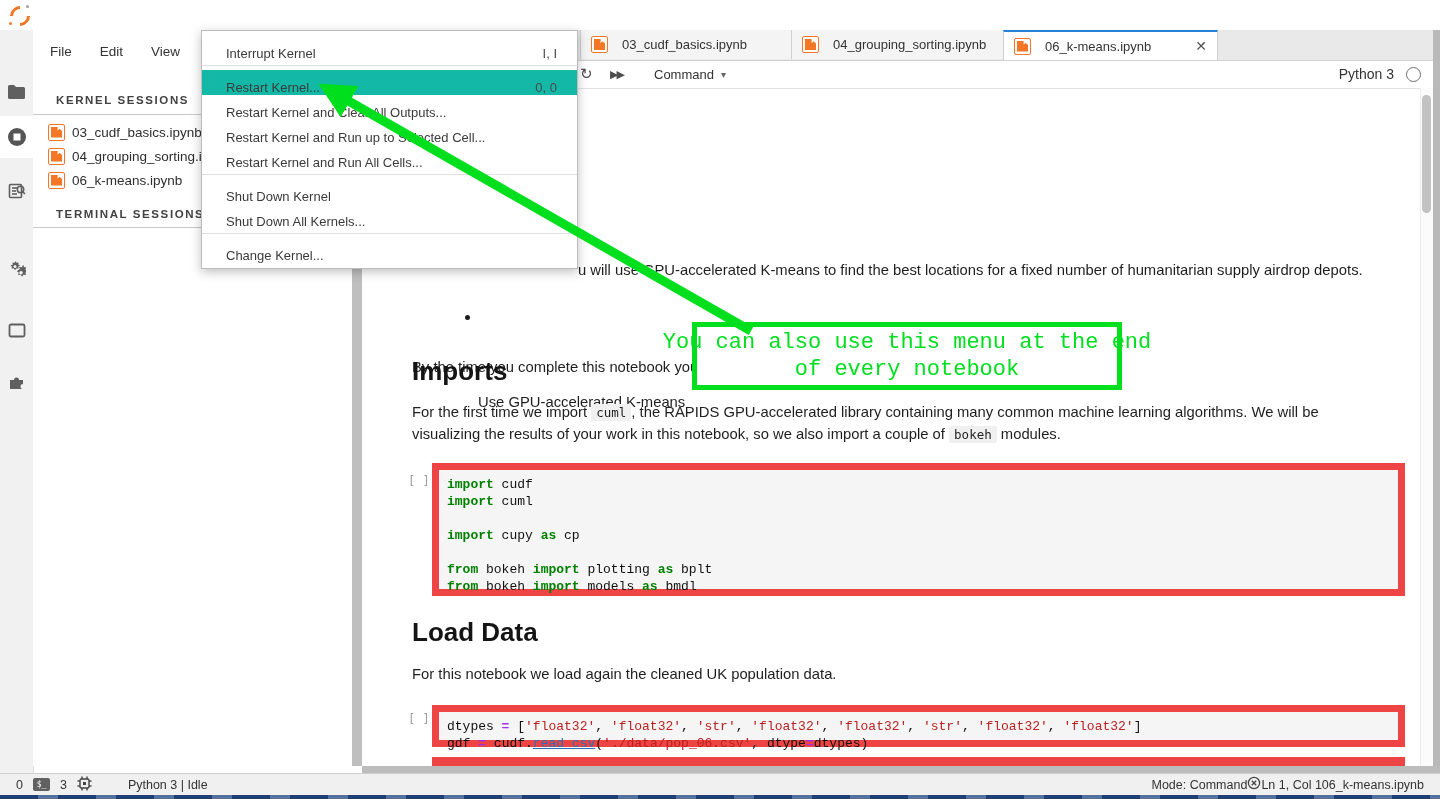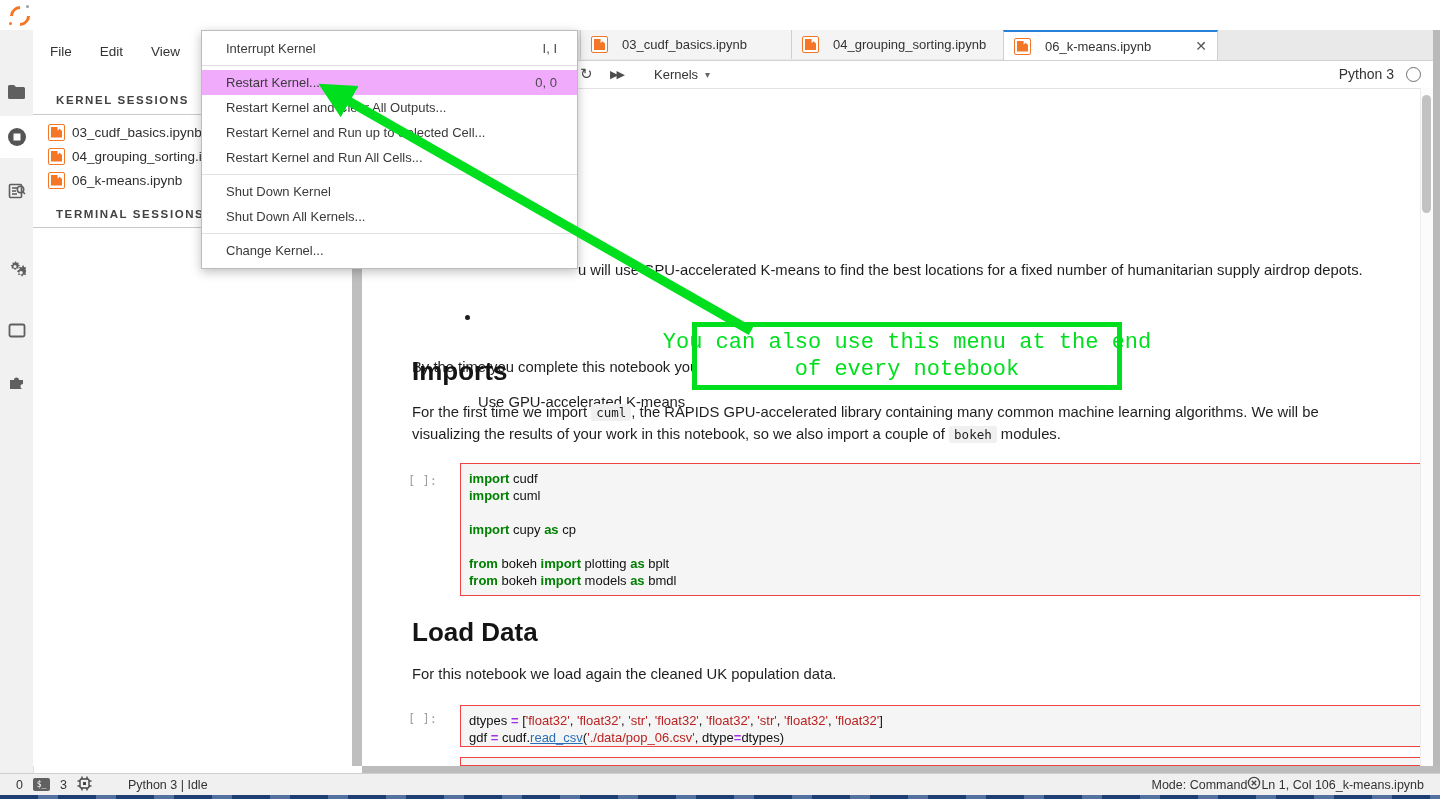--- a/index.html
+++ b/index.html
@@ -26,46 +26,46 @@
   .panel-rule{position:absolute;left:0;width:320px;height:1px;background:#c9c9c9;}
   #kernel-session-list{position:absolute;left:0;top:90px;width:320px;}
   .session-item{height:24px;display:flex;align-items:center;padding-left:15px;font-size:13.5px;color:#2e2e2e;white-space:nowrap;}
   .nb-icon{width:15px;height:15px;border:1.5px solid #f37726;border-radius:2px;background:#fff;
     margin-right:7px;flex:0 0 auto;position:relative;}
   .nb-icon::after{content:"";position:absolute;left:2px;top:2px;right:2px;bottom:2px;background:#f37726;
     clip-path:polygon(0 0,60% 0,60% 38%,78% 20%,100% 42%,100% 100%,0 100%);}
   
   #kernel-dropdown{left:201px;top:30px;width:375px;background:#fff;border:1px solid #bcbcbc;
     box-shadow:0 3px 10px rgba(0,0,0,.25);z-index:55;padding:5px 0;}
-  .dd-row{height:25px;display:flex;align-items:center;font-size:13px;color:#3a3a3a;padding:0 20px 0 24px;}
+  .dd-row{height:25px;display:flex;align-items:flex-end;font-size:13px;color:#3a3a3a;padding:0 20px 0 24px;}
   .dd-row .dd-label{flex:1 1 auto;}
   .dd-row .dd-shortcut{color:#4a4a4a;}
-  .dd-row.highlight{background:#f0abfc;}
+  .dd-row.highlight{background:#14b8a6;}
   .dd-sep{height:1px;background:#e0e0e0;margin:4px 0;}
   
   #tabbar{left:362px;top:30px;width:1071px;height:30px;background:#e9e9e9;border-bottom:1px solid #d2d2d2;z-index:10;}
   .tab{position:absolute;top:0;height:29px;display:flex;align-items:center;background:#f4f4f4;
     border-right:1px solid #cfcfcf;border-left:1px solid #cfcfcf;padding:0 10px;font-size:13px;color:#333;}
   .tab .tab-label{margin:0 8px 0 7px;white-space:nowrap;}
   .tab .dirty-dot{width:8px;height:8px;border-radius:50%;background:#616161;margin-left:auto;}
   .tab .close-x{margin-left:auto;color:#555;font-size:14px;line-height:14px;}
   .tab.active{background:#fff;height:30px;border-top:2px solid #2681d8;box-sizing:border-box;z-index:11;}
   
   #toolbar{left:362px;top:60px;width:1071px;height:28px;background:#fff;border-bottom:1px solid #e2e2e2;z-index:9;}
   .tbtn{position:absolute;top:0;height:28px;display:flex;align-items:center;color:#4d4d4d;font-size:15px;}
   #kernel-indicator{position:absolute;right:12px;top:0;height:28px;display:flex;align-items:center;font-size:14px;color:#333;}
   #kernel-circle{width:13px;height:13px;border:1.7px solid #6e6e6e;border-radius:50%;margin-left:12px;}
   
   #content{left:362px;top:88px;width:1058px;height:678px;background:#fff;z-index:1;}
   .md{position:absolute;font-size:14.8px;color:#1e1e1e;white-space:nowrap;}
   .md-h2{position:absolute;font-size:26px;font-weight:bold;color:#141414;}
   .icode{font-family:"DejaVu Sans Mono",monospace;font-size:12.5px;background:#f0f0f0;padding:1px 5px;border-radius:2px;}
   .bullet-dot{position:absolute;width:5px;height:5px;border-radius:50%;background:#1e1e1e;}
-  .code-cell{position:absolute;background:#f5f5f5;border:1px solid #ef4444;box-sizing:border-box;
-    font-family:Liberation Sans, sans-serif;font-size:13px;line-height:17px;color:#111;padding:6px 8px;white-space:pre;margin-left:28px;}
+  .code-cell{position:absolute;background:#f5f5f5;border:7px solid #ef4444;box-sizing:border-box;
+    font-family:Liberation Mono, monospace;font-size:13px;line-height:17px;color:#111;padding:6px 8px;white-space:pre;}
   .prompt{position:absolute;font-family:"DejaVu Sans Mono",monospace;font-size:12px;color:#9e9e9e;}
   .tk-kw{color:#008000;font-weight:bold;}
   .tk-op{color:#a22fec;font-weight:bold;}
   .tk-str{color:#ba2121;}
   .tk-fn{color:#2a6fb8;text-decoration:underline;}
   
   #v-scroll-track{left:1420px;top:88px;width:13px;height:678px;background:#fbfbfb;border-left:1px solid #ececec;z-index:12;}
   #v-scroll-thumb{left:1422px;top:95px;width:9px;height:118px;background:#c2c2c2;border-radius:5px;z-index:13;}
   #right-edge{left:1433px;top:30px;width:7px;height:736px;background:#b9b9b9;z-index:12;}
   #bottom-band{left:362px;top:766px;width:1078px;height:7px;background:#bcbcbc;z-index:12;}
@@ -184,21 +184,21 @@
       <span class="nb-icon"></span>
       <span class="tab-label">06_k-means.ipynb</span>
       <span class="close-x">✕</span>
     </div>
   </div>
 
 <div id="toolbar" class="abs">
   <div class="tbtn" style="left:218px;">↻</div>
   <div class="tbtn" style="left:248px;font-size:11px;letter-spacing:-2px;">▶▶</div>
   <div class="tbtn" style="left:292px;font-size:13px;color:#333;">
-    <span>Kernels</span>
+    <span>Command</span>
     <span style="margin-left:7px;font-size:10px;color:#666;">▾</span>
   </div>
   <div id="kernel-indicator">
     <span>Python 3</span>
     <span id="kernel-circle"></span>
   </div>
 </div>
 
 <div id="content" class="abs">
   <div class="md" style="left:216px;top:174px;">u will use GPU-accelerated K-means to find the best locations for a fixed number of humanitarian supply airdrop depots.</div>

